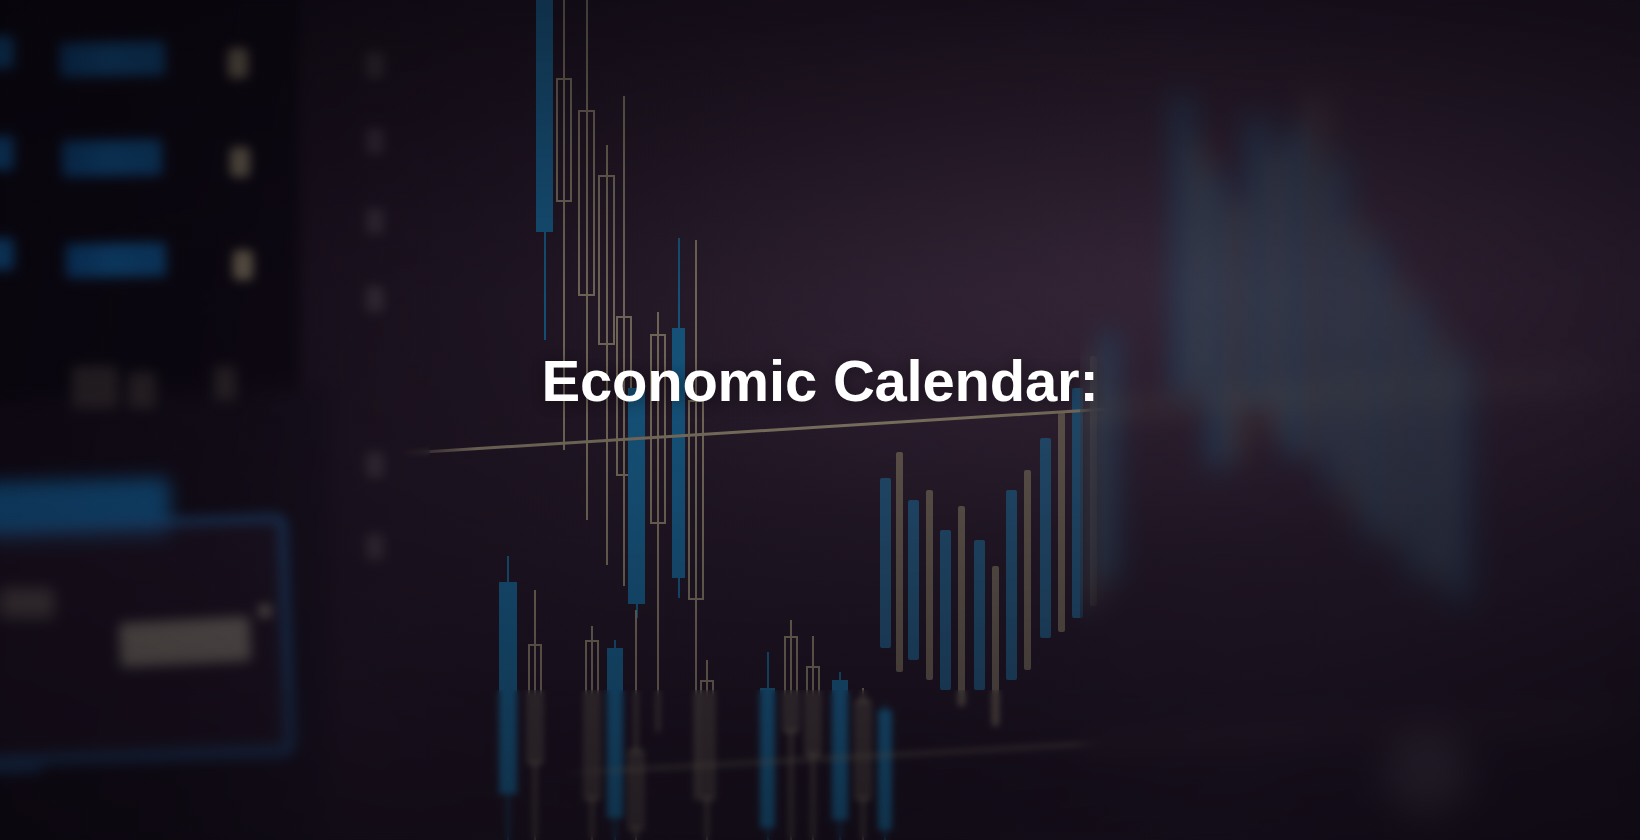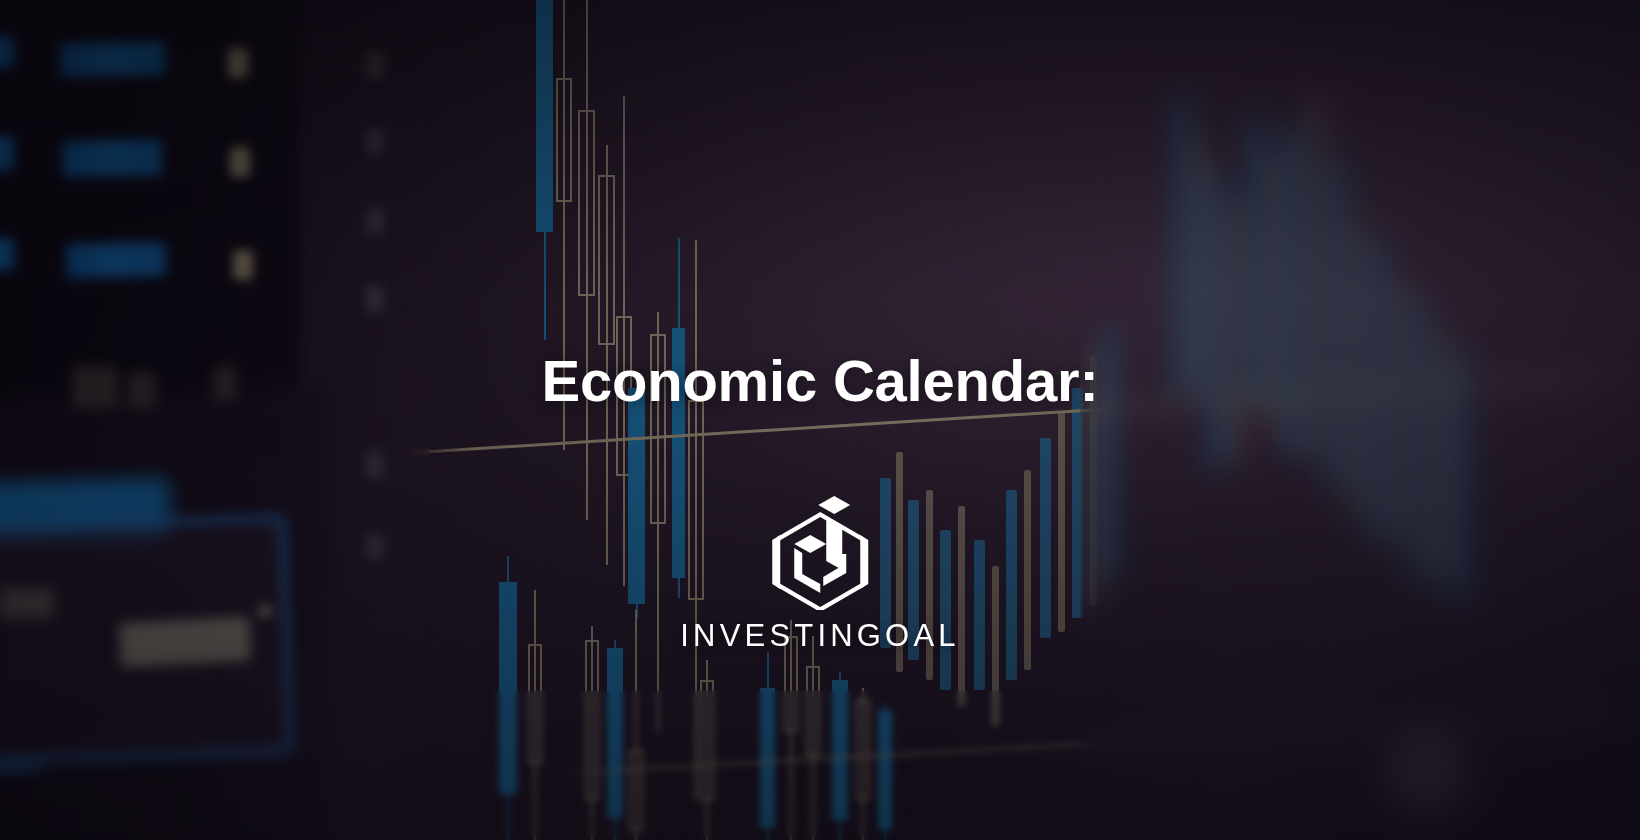--- a/index.html
+++ b/index.html
@@ -397,31 +397,14 @@
 
     <div class="veil"></div>
   </div>
 
   <div class="content">
     <h1 class="hero-title">
       <span class="ln">Economic Calendar:</span>
     </h1>
   </div>
 
-  <div class="brand">
-    <svg class="logo-mark" viewBox="0 0 104 116">
-
-      <polygon points="66,2 82,11 66,20 50,11" fill="#ffffff"></polygon>
-
-      <polygon points="52,18 95,43 95,48 52,23 9,48 9,43" fill="#ffffff"></polygon>
-      <polygon points="9,88 9,93 52,118 95,93 95,88 52,113" fill="#ffffff"></polygon>
-      <polygon points="4,46 12,41 12,95 4,90" fill="#ffffff"></polygon>
-      <polygon points="100,46 92,41 92,95 100,90" fill="#ffffff"></polygon>
-
-      <polygon points="58,26 74,35 74,76 58,67" fill="#ffffff"></polygon>
-      <polygon points="26,50 42,41 58,50 42,59" fill="#ffffff"></polygon>
-      <polygon points="26,54 34,59 34,80 52,90 52,99 26,84" fill="#ffffff"></polygon>
-      <polygon points="55,92 78,79 78,60 62,60 62,68 70,68 70,74 55,83" fill="#ffffff"></polygon>
-    </svg>
-    <div class="wordmark">INVESTINGOAL</div>
-  </div>
 
 </div>
 
 </body></html>

